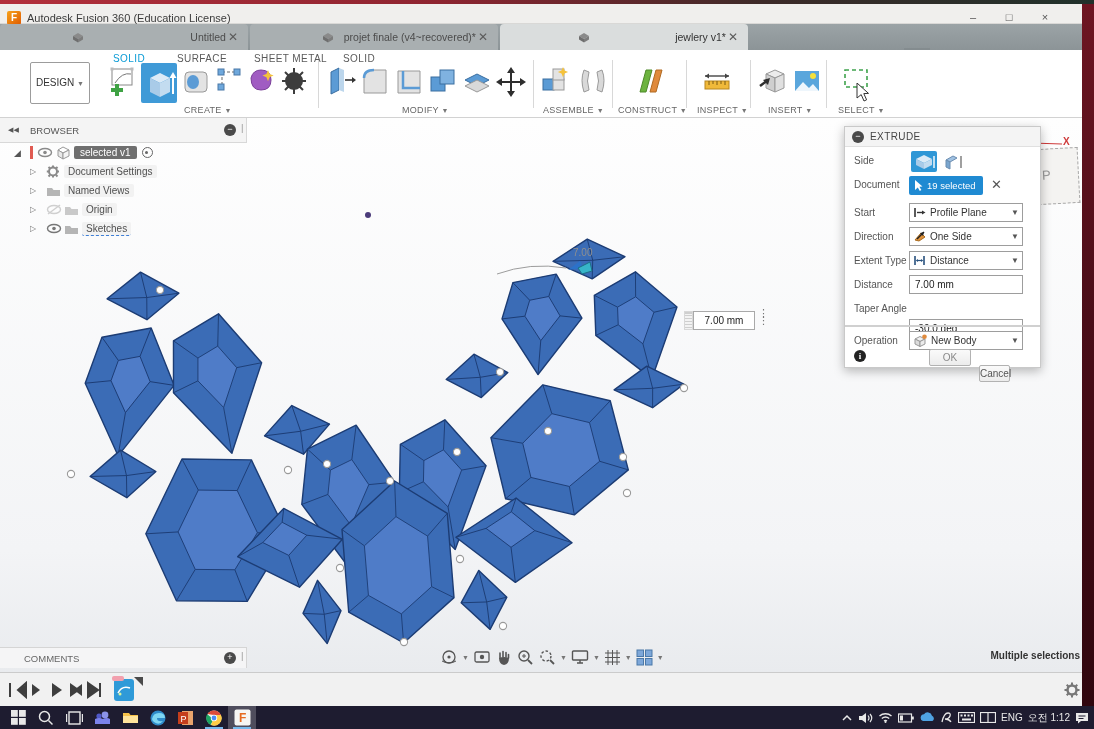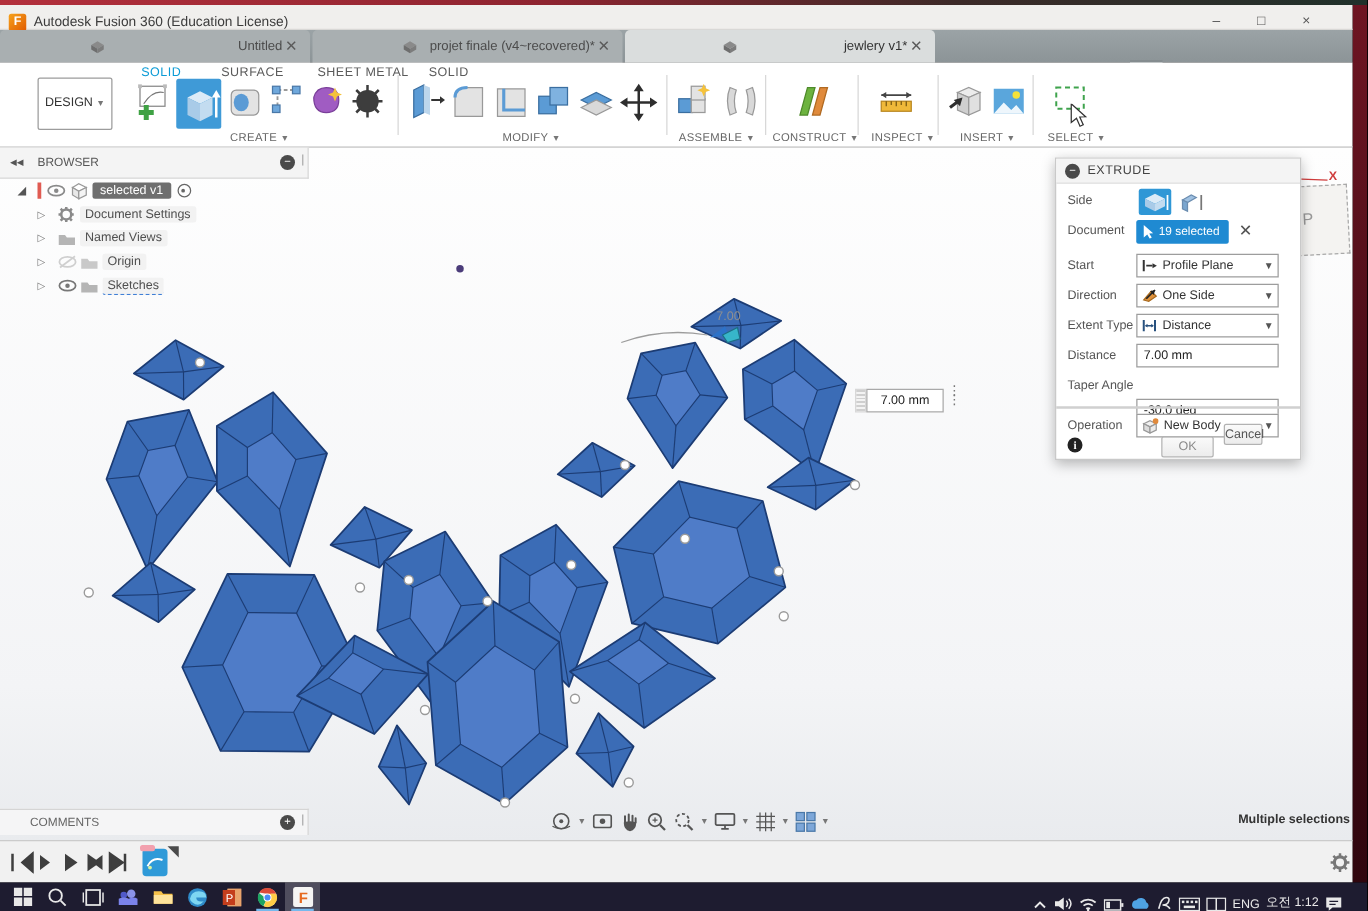--- a/index.html
+++ b/index.html
@@ -99,21 +99,21 @@
   .timeline{left:0;top:672px;width:1082px;height:34px;background:#f1f1f1;border-top:1px solid #cbcbcb}
   .tl-item{left:114px;top:6px;width:20px;height:22px;background:#2f9ad8;border-radius:3px;position:absolute}
   .tl-pink{position:absolute;left:-2px;top:-3px;width:12px;height:5px;background:#f2a0ae;border-radius:2px}
   .tl-marker{position:absolute;left:20px;top:-2px;width:0;height:0;border-top:9px solid #4a4a4a;border-left:9px solid transparent}
 
   
   .taskbar{left:0;top:706px;width:1094px;height:23px;background:#1e1c30;display:flex;align-items:center}
   .tb-ico{width:28px;height:23px;display:flex;align-items:center;justify-content:center;position:relative}
   .tb-active{background:rgba(255,255,255,.22)}
   .openline{position:absolute;left:5px;bottom:0;width:18px;height:2px;background:#76b9ed}
-  .tray{position:absolute;right:20px;top:0;height:23px;display:flex;align-items:flex-end;gap:5px;color:#e9e9e9;font-size:10px}
+  .tray{position:absolute;right:5px;top:0;height:23px;display:flex;align-items:center;gap:5px;color:#e9e9e9;font-size:10px}
 </style>
 </head>
 <body>
 
 <div class="screen">
 
   <div class="abs wall-top"></div>
   <div class="abs wall-right"></div>
 
   <div class="abs titlebar">
@@ -723,21 +723,21 @@
           <polygon points="2,5 7,2.5 12,5 7,7.5" fill="#f1f1f1" stroke="#999"></polygon>
           <polygon points="2,5 7,7.5 7,12.5 2,10" fill="#dcdcdc" stroke="#999"></polygon>
           <polygon points="7,7.5 12,5 12,10 7,12.5" fill="#ececec" stroke="#999"></polygon>
           <circle cx="11.5" cy="2.8" r="2.3" fill="#e08a3c"></circle>
         </svg>
       <span class="dd-txt">New Body</span>
         <span class="dd-caret">▼</span>
     </div>
     <span class="info-i" style="top:223px">i</span>
     <div class="dlg-btn" style="left:84px;top:222px;width:42px;color:#8a8a8a">OK</div>
-    <div class="dlg-btn" style="left:134px;top:212px;width:31px;color:#555">Cancel</div>
+    <div class="dlg-btn" style="left:134px;top:238px;width:31px;color:#555">Cancel</div>
   </div>
 
   <svg class="abs" style="left:856px;top:83px" width="14" height="20">
     <path d="M1 0 L1 15 L5.2 11.6 L8 18 L10.6 16.8 L7.8 10.6 L12.5 10.4 Z" fill="#fff" stroke="#333" stroke-width="1"></path>
   </svg>
 
   <div class="abs timeline">
     <svg class="abs" style="left:8px;top:8px" width="100" height="18">
       <g fill="#3e3e3e">
           <path d="M2 2 v14 M10 9 l8 -7 v14 z" stroke="#3e3e3e" stroke-width="2" fill="none"></path>

